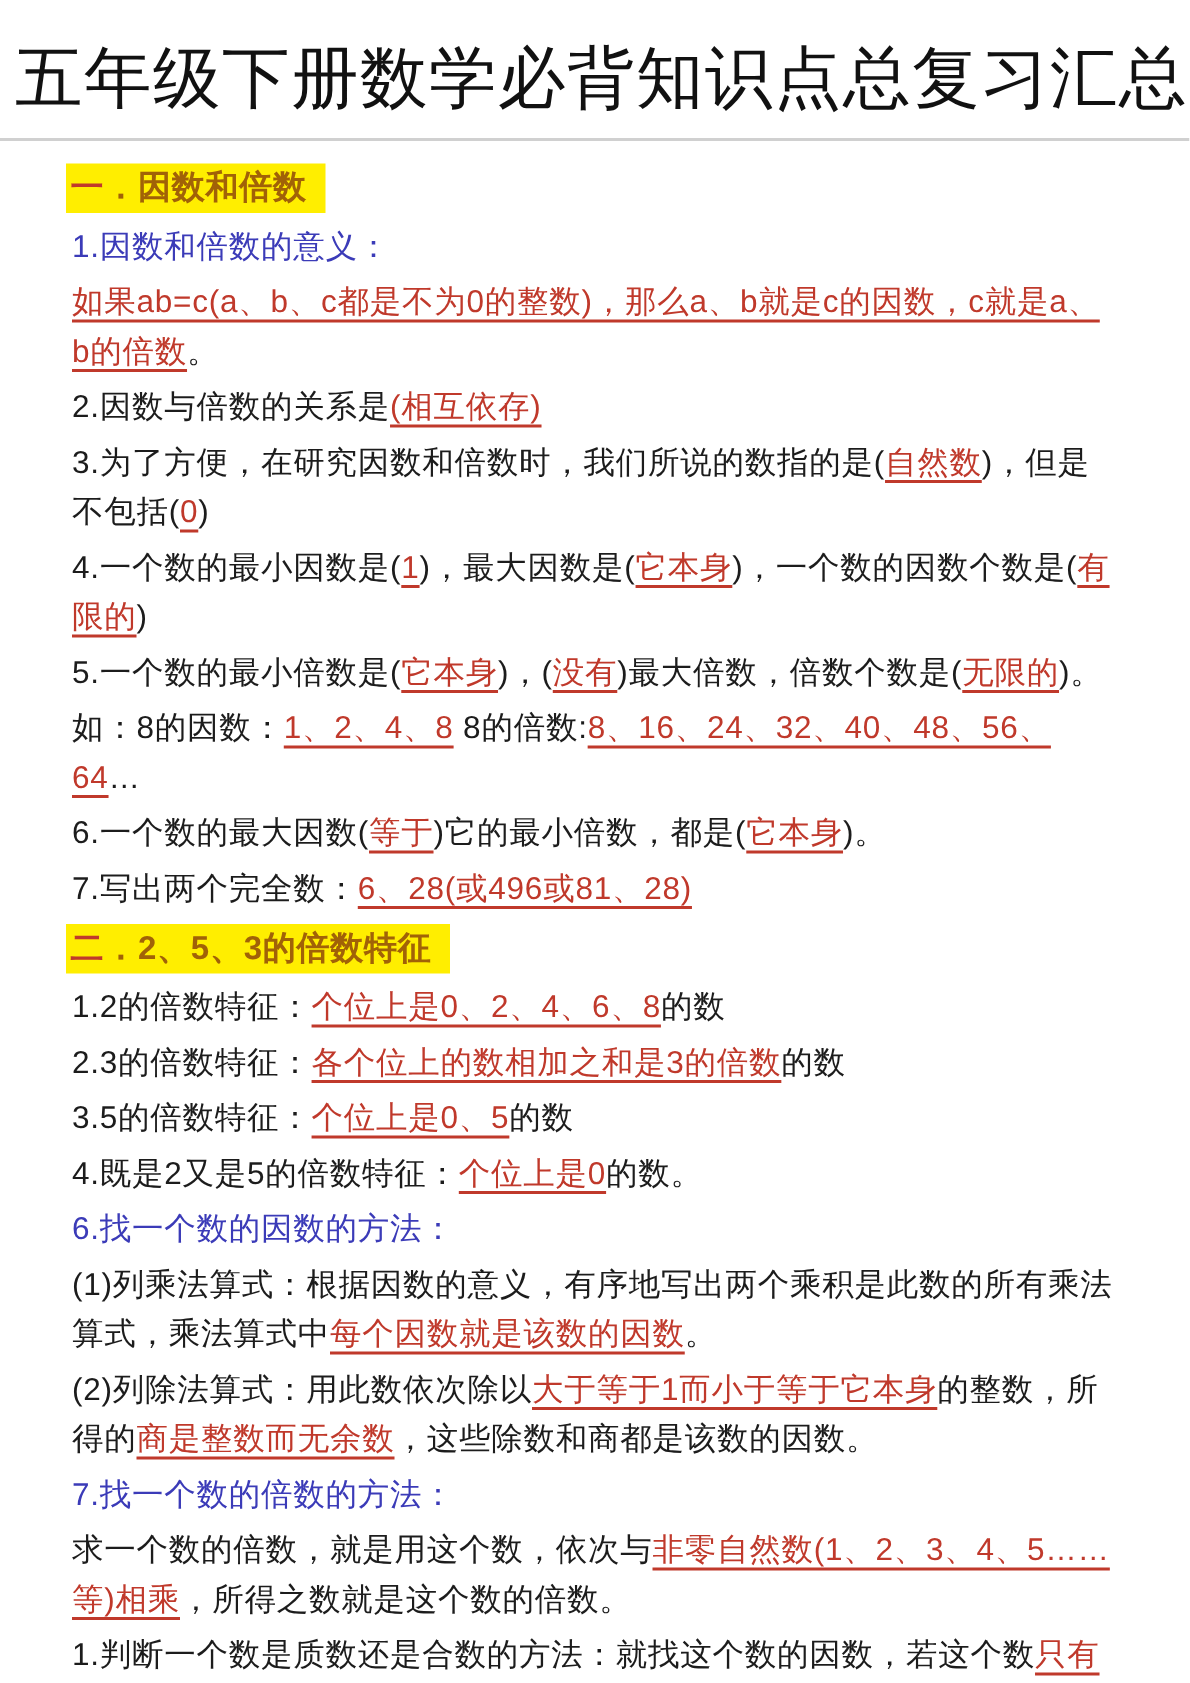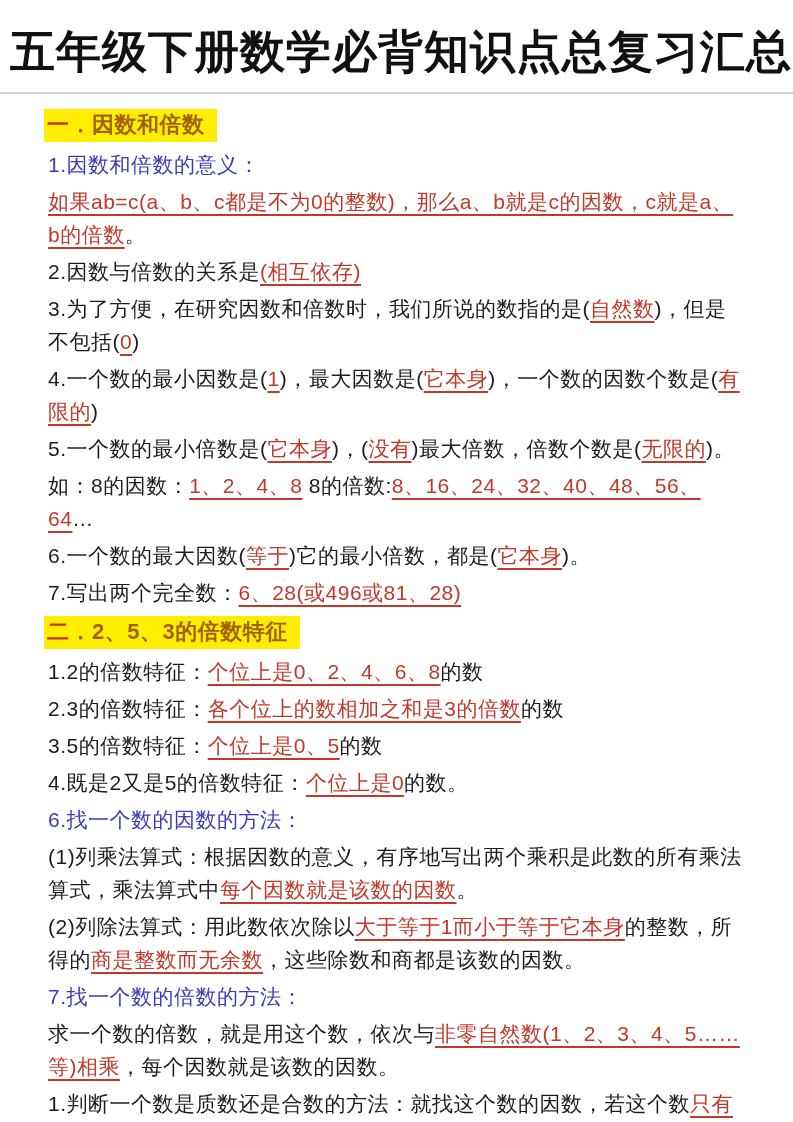--- a/index.html
+++ b/index.html
@@ -9,21 +9,21 @@
   *{box-sizing:border-box;}
   html,body{margin:0;padding:0;}
   body{
     width:793px;height:1122px;background:var(--paper);
     font-family:"Liberation Sans","DejaVu Sans",sans-serif;
     color:var(--ink);
   }
   .page{width:793px;height:1122px;overflow:hidden;}
   .title{
     margin:0;padding:24px 10px 0 10px;
-    font-size:45px;font-weight:700;letter-spacing:1px;line-height:1.25;
+    font-size:45px;font-weight:400;letter-spacing:1px;line-height:1.25;
     color:#111;white-space:nowrap;
   }
   .divider{border:0;border-top:2px solid var(--divider);margin:12px 0 0 0;opacity:.8;}
   .content{padding:12px 44px 0 44px;font-size:21px;line-height:33px;letter-spacing:.5px;}
   .content p{margin:4px;}
   .sec-h{
     display:inline-block;background:var(--highlight);
     font-size:22px;font-weight:700;line-height:30px;
     padding:1px 12px 2px 3px;margin:3px 0 2px 0;
   }
@@ -66,18 +66,18 @@
       <span class="sec-h"><span class="num">二</span><span class="rest">．2、5、3的倍数特征</span></span>
     </div>
     <p><span class="k">1.2的倍数特征：</span><span class="r">个位上是0、2、4、6、8</span><span class="k">的数</span></p>
     <p><span class="k">2.3的倍数特征：</span><span class="r">各个位上的数相加之和是3的倍数</span><span class="k">的数</span></p>
     <p><span class="k">3.5的倍数特征：</span><span class="r">个位上是0、5</span><span class="k">的数</span></p>
     <p><span class="k">4.既是2又是5的倍数特征：</span><span class="r">个位上是0</span><span class="k">的数。</span></p>
     <p><span class="b">6.找一个数的因数的方法：</span></p>
     <p><span class="k">(1)列乘法算式：根据因数的意义，有序地写出两个乘积是此数的所有乘法算式，乘法算式中</span><span class="r">每个因数就是该数的因数</span><span class="k">。</span></p>
     <p><span class="k">(2)列除法算式：用此数依次除以</span><span class="r">大于等于1而小于等于它本身</span><span class="k">的整数，所得的</span><span class="r">商是整数而无余数</span><span class="k">，这些除数和商都是该数的因数。</span></p>
     <p><span class="b">7.找一个数的倍数的方法：</span></p>
-    <p><span class="k">求一个数的倍数，就是用这个数，依次与</span><span class="r">非零自然数(1、2、3、4、5……等)相乘</span><span class="k">，每个因数就是该数的因数。</span></p>
+    <p><span class="k">求一个数的倍数，就是用这个数，依次与</span><span class="r">非零自然数(1、2、3、4、5……等)相乘</span><span class="k">，所得之数就是这个数的倍数。</span></p>
 
     <p><span class="k">1.判断一个数是质数还是合数的方法：就找这个数的因数，若这个数</span><span class="r">只有1和它本身的因数，则为质数</span><span class="k">，反之，则为</span><span class="r">合数。</span></p>
 
   </div>
 </div>
 
 </body></html>

